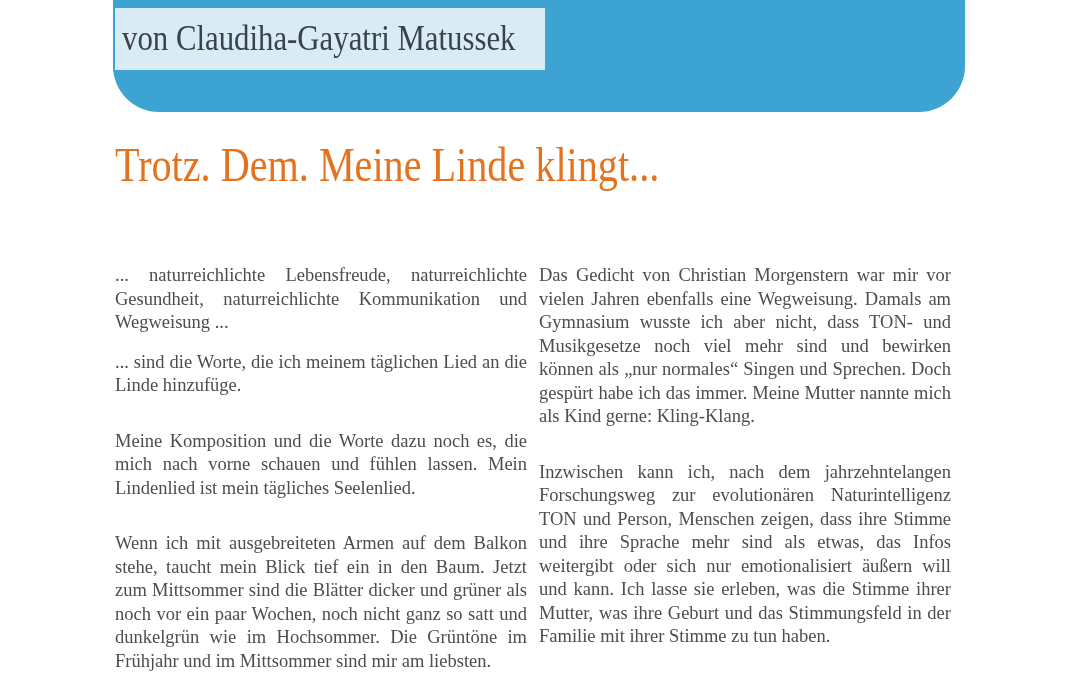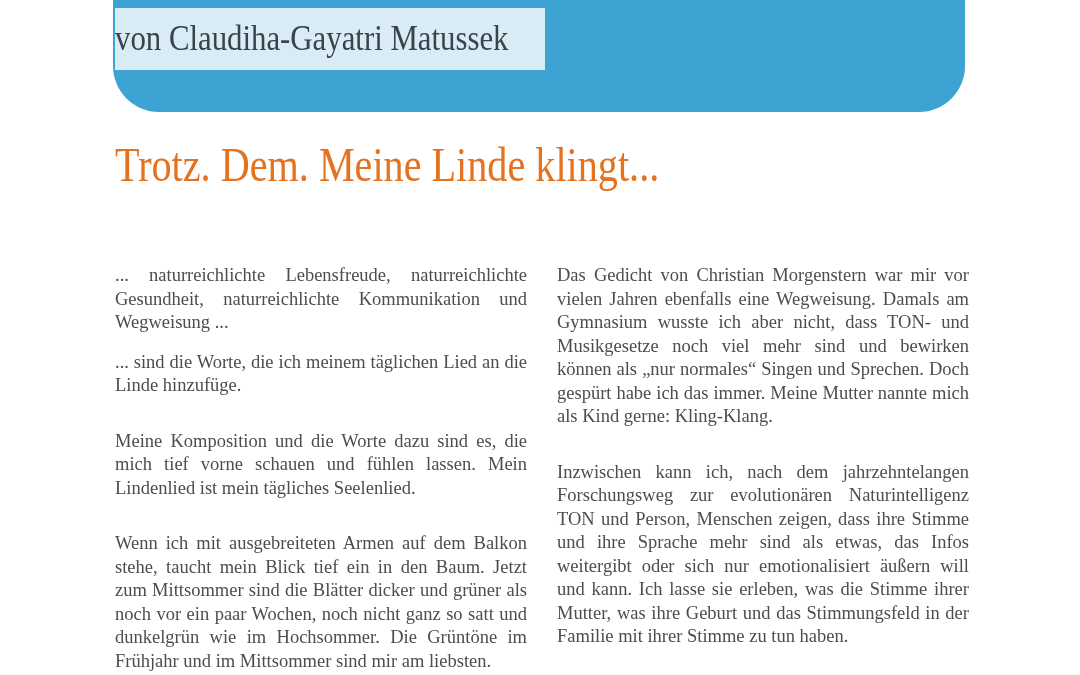--- a/index.html
+++ b/index.html
@@ -28,20 +28,21 @@
   }
   .byline-box {
     position: absolute;
     left: 2px;
     top: 8px;
     width: 430px;
     height: 62px;
     background: #d9ebf5;
     display: flex;
     align-items: center;
+    padding-left: 7px;
     box-sizing: border-box;
   }
   .byline {
     font-size: 35px;
     color: #39434b;
     white-space: nowrap;
     transform: scaleX(0.88);
     transform-origin: left center;
     letter-spacing: 0px;
   }
@@ -61,21 +62,21 @@
     transform-origin: left top;
   }
 
   
   .columns {
     position: absolute;
     left: 115px;
     top: 264px;
     width: 852px;
     display: flex;
-    gap: 30px;
+    gap: 12px;
   }
   .col {
     width: 412px;
     flex: 0 0 412px;
   }
   .col p {
     margin: 0;
     font-size: 18.5px;
     line-height: 23.5px;
     color: #4d4d4d;
@@ -100,21 +101,21 @@
       <span class="byline">von Claudiha-Gayatri Matussek</span>
     </div>
   </div>
 
   <h1 class="title">Trotz. Dem. Meine Linde klingt...</h1>
 
   <div class="columns">
     <div class="col">
       <p>... naturreichlichte Lebensfreude, naturreichlichte Gesundheit, naturreichlichte Kommunikation und Wegweisung ...</p>
       <p class="flush">... sind die Worte, die ich meinem täglichen Lied an die Linde hinzufüge.</p>
-      <p class="gap">Meine Komposition und die Worte dazu sind es, die mich tief vorne schauen und fühlen lassen. Mein Lindenlied ist mein tägliches Seelenlied.</p>
+      <p class="gap">Meine Komposition und die Worte dazu noch es, die mich nach vorne schauen und fühlen lassen. Mein Lindenlied ist mein tägliches Seelenlied.</p>
       <p class="gap">Wenn ich mit ausgebreiteten Armen auf dem Balkon stehe, taucht mein Blick tief ein in den Baum. Jetzt zum Mittsommer sind die Blätter dicker und grüner als noch vor ein paar Wochen, noch nicht ganz so satt und dunkelgrün wie im Hochsommer. Die Grüntöne im Frühjahr und im Mittsommer sind mir am liebsten.</p>
     </div>
     <div class="col">
       <p>Das Gedicht von Christian Morgenstern war mir vor vielen Jahren ebenfalls eine Wegweisung. Damals am Gymnasium wusste ich aber nicht, dass TON- und Musikgesetze noch viel mehr sind und bewirken können als „nur normales“ Singen und Sprechen. Doch gespürt habe ich das immer. Meine Mutter nannte mich als Kind gerne: Kling-Klang.</p>
       <p class="gap">Inzwischen kann ich, nach dem jahrzehntelangen Forschungsweg zur evolutionären Naturintelligenz TON und Person, Menschen zeigen, dass ihre Stimme und ihre Sprache mehr sind als etwas, das Infos weitergibt oder sich nur emotionalisiert äußern will und kann. Ich lasse sie erleben, was die Stimme ihrer Mutter, was ihre Geburt und das Stimmungsfeld in der Familie mit ihrer Stimme zu tun haben.</p>
     </div>
   </div>
 
 </div>
 

